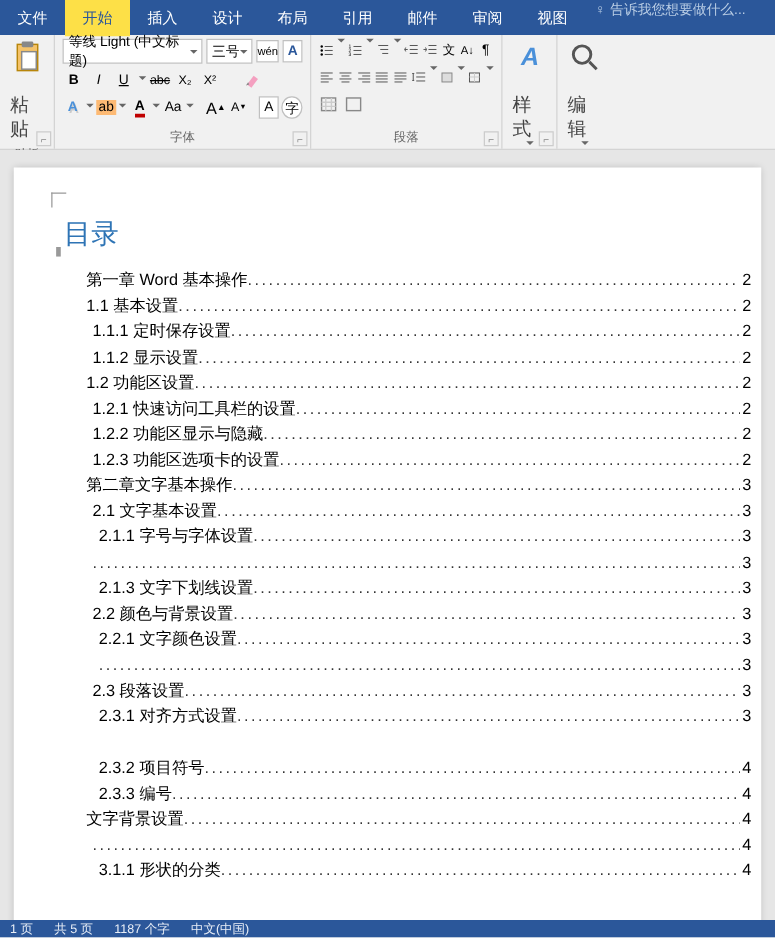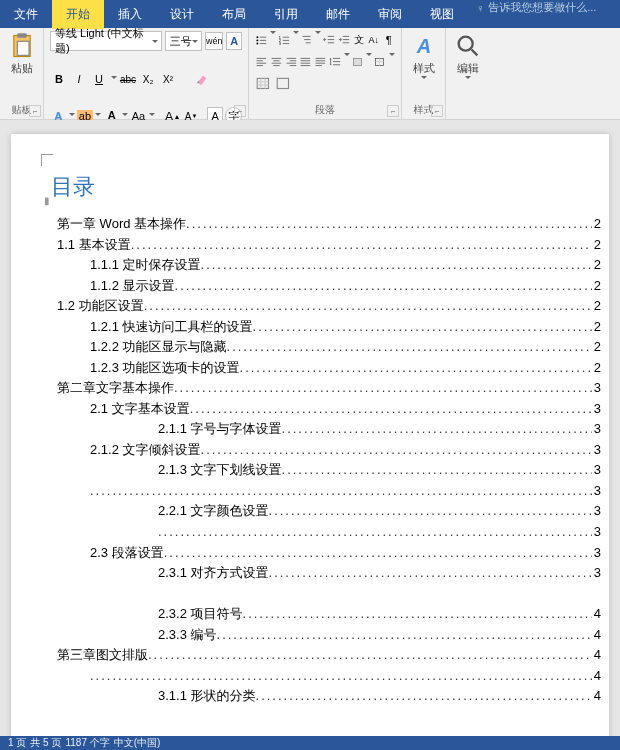--- a/index.html
+++ b/index.html
@@ -7,22 +7,22 @@
 .ribbon-tabs{background:#2b579a;height:28px;display:flex;align-items:flex-start;font-size:12px;color:#fff}
 .tab{padding:6px 14px;cursor:pointer;white-space:nowrap}
 .tab.active{background:#fde047;color:#2b579a}
 .tell-me{color:#b8cce4;font-size:11px;padding-left:8px;display:flex;align-items:center;gap:4px}
 .ribbon{background:#f1f1f1;height:92px;display:flex;border-bottom:1px solid #d4d4d4;box-shadow:0 2px 3px rgba(0,0,0,0.15)}
 .group{border-right:1px solid #d4d4d4;padding:3px 6px 1px 6px;display:flex;flex-direction:column;justify-content:space-between;position:relative}
 .group-label{font-size:10px;color:#666;text-align:center;padding:1px 0}
 .group-body{flex:1;display:flex;align-items:flex-start}
 .big-btn{display:flex;flex-direction:column;align-items:center;width:34px;padding:2px}
 .big-btn .ico{width:28px;height:26px;display:flex;align-items:center;justify-content:center}
-.big-btn .lbl{font-size:11px;color:#444;margin-top:2px}
-.font-col{display:flex;flex-direction:column;gap:19px;width:192px}
+.big-btn .lbl{font-size:15px;color:#444;margin-top:16px}
+.font-col{display:flex;flex-direction:column;gap:4px;width:192px}
 .font-row{display:flex;gap:3px;align-items:center}
 .dd{background:#fff;border:1px solid #c0c0c0;height:20px;font-size:11px;display:flex;align-items:center;padding:0 4px;position:relative}
 .dd::after{content:"";position:absolute;right:3px;top:8px;border:3px solid transparent;border-top-color:#666}
 .dd.font-name{width:128px}
 .dd.font-size{width:42px}
 .sq{width:18px;height:18px;border:1px solid #c0c0c0;display:flex;align-items:center;justify-content:center;font-size:11px;background:#fff}
 .sq.nb{border:none;background:none}
 .sq svg{width:14px;height:14px}
 .btns-row{display:flex;gap:2px;align-items:center}
 .fb{font-weight:bold}.fi{font-style:italic}.fu{text-decoration:underline}
@@ -31,27 +31,27 @@
 .para-col{display:flex;flex-direction:column;gap:4px;width:140px}
 .para-row{display:flex;gap:2px}
 .mini-ico{width:18px;height:18px;display:flex;align-items:center;justify-content:center}
 .dlg-launch{position:absolute;right:2px;bottom:2px;width:12px;height:12px;font-size:8px;color:#888;border:1px solid #ccc;display:flex;align-items:center;justify-content:center}
 .doc-area{background:#e6e6e6;height:616px;overflow:hidden;position:relative}
 .page{background:#fff;margin:14px auto 0 auto;width:598px;min-height:700px;padding:38px 0 0 0;box-shadow:0 0 6px rgba(0,0,0,0.2);position:relative}
 .corner{position:absolute;top:20px;left:30px;width:12px;height:12px;border-left:1px solid #999;border-top:1px solid #999}
 .toc-title{color:#2e74b5;font-size:22px;padding:0 0 8px 40px;font-family:Liberation Mono, monospace}
 .toc{padding:4px 8px 0 40px;font-family:"SimSun";font-size:13px;line-height:1.58}
 .toc-row{display:flex;white-space:nowrap;overflow:hidden}
-.toc-row.l1{margin-left:6px}
-.toc-row.l2{margin-left:39px}
-.toc-row.l3{margin-left:107px}
+.toc-row.l1{margin-left:18px}
+.toc-row.l2{margin-left:23px}
+.toc-row.l3{margin-left:28px}
 .toc-text{flex-shrink:0}
 .dots{flex:1;overflow:hidden;letter-spacing:2px;color:#333}
 .pg{flex-shrink:0;padding-left:2px}
-.status{position:absolute;bottom:0;left:0;right:0;height:14px;background:#2b579a;color:#e8eef7;font-size:10px;display:flex;align-items:center;padding:0 8px;gap:4px}
+.status{position:absolute;bottom:0;left:0;right:0;height:14px;background:#2b579a;color:#e8eef7;font-size:10px;display:flex;align-items:center;padding:0 8px;gap:17px}
 .cursor-mark{color:#999;font-size:10px;position:absolute;left:33px;top:61px}
 </style>
 </head>
 <body>
 
 <div class="ribbon-tabs">
   <div class="tab">文件</div>
   <div class="tab active">开始</div>
   <div class="tab">插入</div>
   <div class="tab">设计</div>
@@ -326,30 +326,30 @@
           <span class="toc-text">2.1 文字基本设置</span>
           <span class="dots">........................................................................................................................</span>
           <span class="pg">3</span>
         </div>
         <div class="toc-row l3">
           <span class="toc-text">2.1.1 字号与字体设置</span>
           <span class="dots">........................................................................................................................</span>
           <span class="pg">3</span>
         </div>
         <div class="toc-row l2">
-          <span class="toc-text">2.1.2 文字倾斜设置</span>
           <span class="dots">........................................................................................................................</span>
           <span class="pg">3</span>
         </div>
         <div class="toc-row l3">
           <span class="toc-text">2.1.3 文字下划线设置</span>
           <span class="dots">........................................................................................................................</span>
           <span class="pg">3</span>
         </div>
         <div class="toc-row l2">
+          <span class="toc-text">2.2 颜色与背景设置</span>
           <span class="dots">........................................................................................................................</span>
           <span class="pg">3</span>
         </div>
         <div class="toc-row l3">
           <span class="toc-text">2.2.1 文字颜色设置</span>
           <span class="dots">........................................................................................................................</span>
           <span class="pg">3</span>
         </div>
         <div class="toc-row l3">
           <span class="dots">........................................................................................................................</span>
@@ -370,21 +370,21 @@
           <span class="toc-text">2.3.2 项目符号</span>
           <span class="dots">........................................................................................................................</span>
           <span class="pg">4</span>
         </div>
         <div class="toc-row l3">
           <span class="toc-text">2.3.3 编号</span>
           <span class="dots">........................................................................................................................</span>
           <span class="pg">4</span>
         </div>
         <div class="toc-row l1">
-          <span class="toc-text">第三章图文排版</span>
+          <span class="toc-text">文字背景设置</span>
           <span class="dots">........................................................................................................................</span>
           <span class="pg">4</span>
         </div>
         <div class="toc-row l2">
           <span class="dots">........................................................................................................................</span>
           <span class="pg">4</span>
         </div>
         <div class="toc-row l3">
           <span class="toc-text">3.1.1 形状的分类</span>
           <span class="dots">........................................................................................................................</span>

